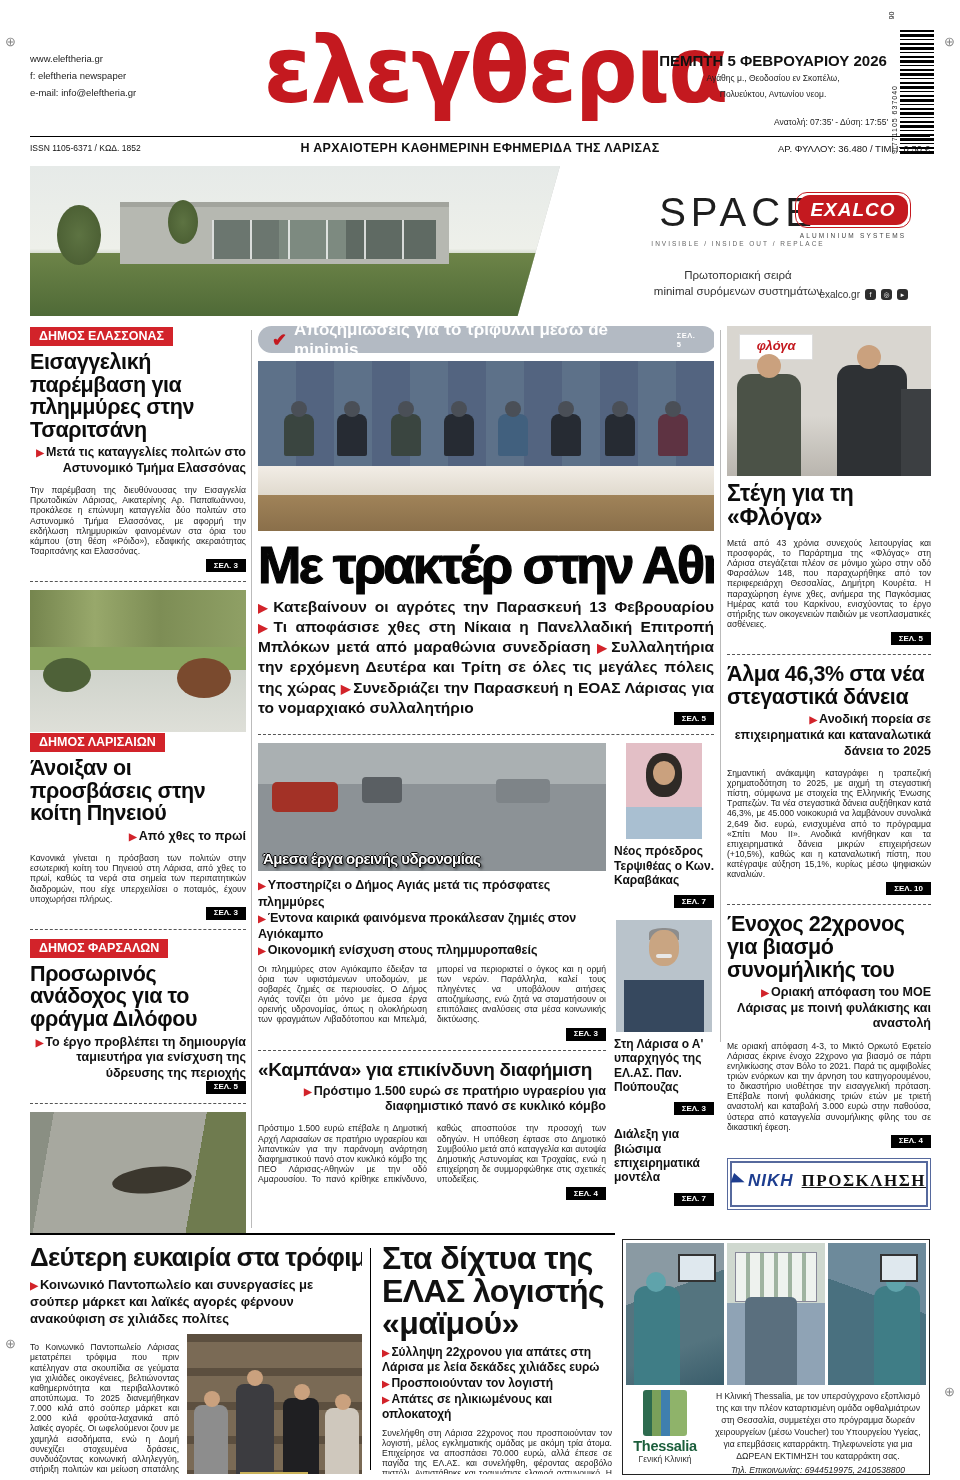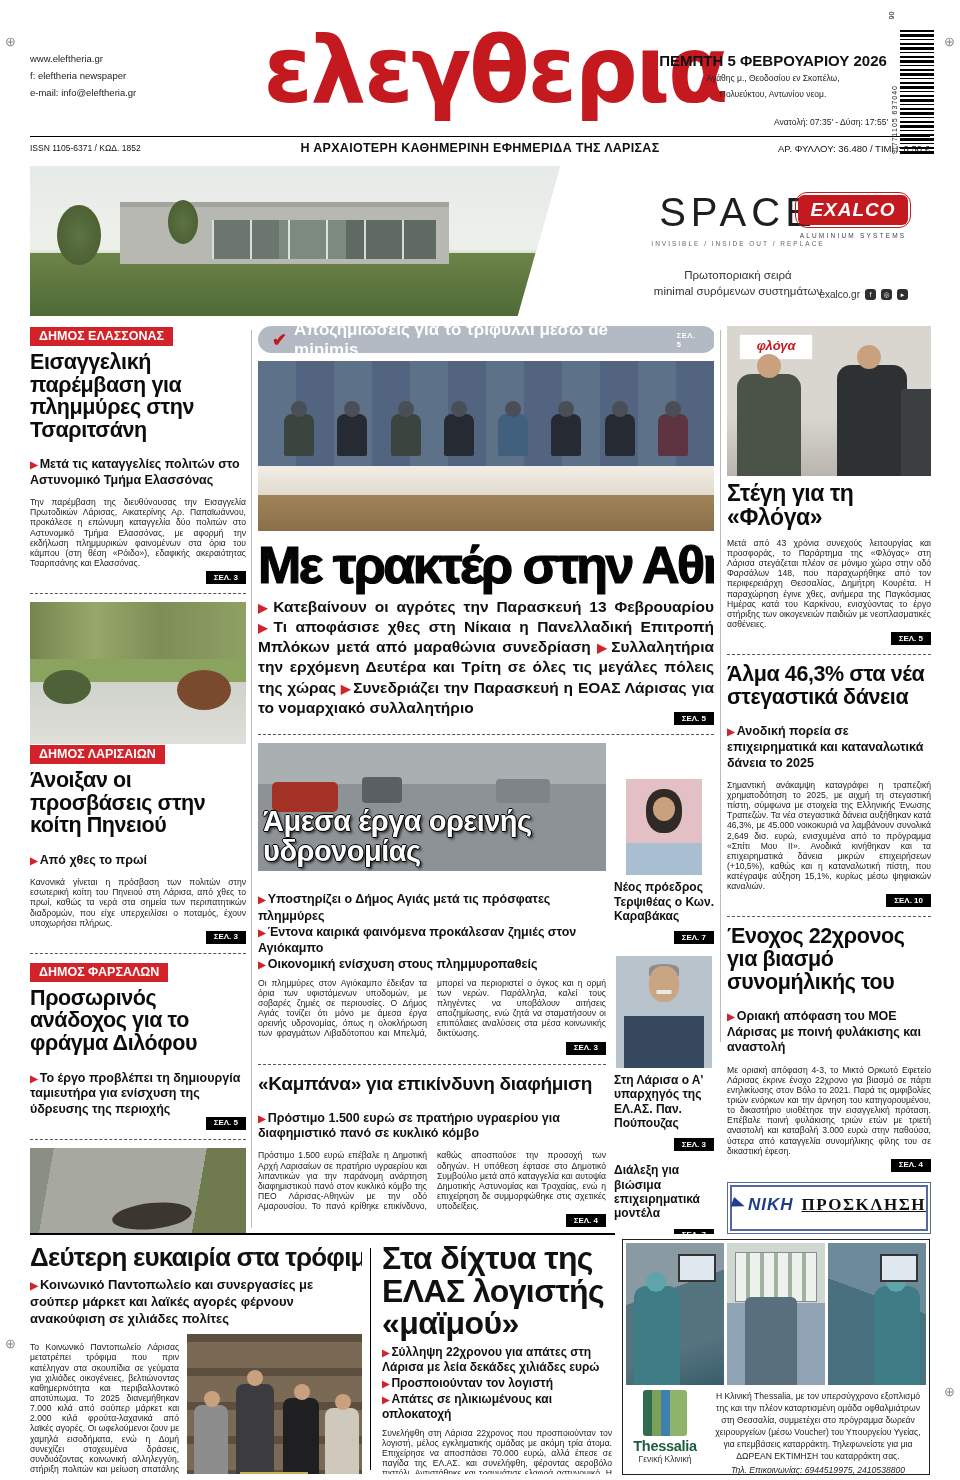--- a/index.html
+++ b/index.html
@@ -34,34 +34,34 @@
   .ad-glass{position:absolute;left:28%;top:22%;right:4%;bottom:8%;
             background:repeating-linear-gradient(90deg,rgba(255,255,255,.75) 0 2px,transparent 2px 38px),
                        linear-gradient(90deg,#6b766f 0 30%,#7d8a80 30% 60%,#5f6a63 60%);}
   .ad-tree{position:absolute;width:44px;height:60px;border-radius:50%;background:radial-gradient(#5d7342,#46592f);}
   .ad-space{position:absolute;left:588px;top:24px;width:240px;text-align:center;
             font-size:40px;letter-spacing:5px;color:#1e1e1e;font-family:"Liberation Sans",sans-serif;}
   .ad-space-sub{position:absolute;left:588px;top:74px;width:240px;text-align:center;font-size:6.5px;letter-spacing:2px;color:#666;}
   .ad-tag{position:absolute;left:588px;top:102px;width:240px;text-align:center;font-size:11.5px;color:#333;line-height:1.35;}
   .exalco-wrap{position:absolute;right:14px;top:26px;width:126px;text-align:center;}
   .exalco{display:inline-block;border:1px solid #c4191f;border-radius:12px;padding:2px;}
-  .exalco-in{background:#c4191f;border-radius:6px;color:#fff;font-weight:700;font-style:italic;
+  .exalco-in{background:#c4191f;border-radius:12px;color:#fff;font-weight:700;font-style:italic;
              font-size:19px;padding:4px 12px;letter-spacing:1px;}
   .exalco-sub{font-size:6.5px;letter-spacing:2.2px;color:#444;margin-top:4px;}
   .ad-site{position:absolute;right:22px;bottom:16px;font-size:10px;color:#333;display:flex;align-items:center;gap:5px;}
   .soc{width:11px;height:11px;border-radius:3px;background:#2e2e2e;color:#fff;font-size:7px;line-height:11px;text-align:center;}
   
   .vdiv{position:absolute;width:1px;background:#bbb;}
   .col-left{position:absolute;left:30px;top:326px;width:216px;height:908px;overflow:hidden;}
   .col-center{position:absolute;left:258px;top:326px;width:456px;height:908px;overflow:hidden;}
   .col-right{position:absolute;left:727px;top:326px;width:204px;height:910px;overflow:hidden;}
   .kicker{display:inline-block;background:#d2232a;color:#fff;font-weight:700;font-size:12.5px;
           padding:2px 9px 3px;position:relative;z-index:3;}
   .hl{font-size:21.5px;font-weight:700;line-height:1.05;letter-spacing:-0.4px;margin:5px 0 4px;color:#0c0c0c;}
-  .sub{font-size:12.5px;font-weight:700;line-height:1.25;margin:16px 0 5px;color:#111;}
+  .sub{font-size:12.5px;font-weight:700;line-height:1.25;margin:3px 0 5px;color:#111;text-align:right;}
   .arr{color:#d2232a;font-size:0.8em;margin-right:2px;}
   .bodytxt{font-size:8.6px;line-height:1.18;text-align:justify;color:#1a1a1a;}
   .cols2{column-count:2;column-gap:10px;}
   .pg{display:inline-block;background:#000;color:#fff;font-size:8px;font-weight:700;padding:1.5px 8px 2.5px;}
   .pgrow{text-align:right;margin-top:-11px;position:relative;z-index:2;}
   .dsep{border-top:1px dashed #555;margin:9px 0 8px;}
   .ph{position:relative;overflow:hidden;background:#ccc;}
   
   .p-park{width:216px;height:142px;}
   .pk-trees{position:absolute;left:0;right:0;top:0;height:46%;background:linear-gradient(90deg,#75854e,#98a86b 30%,#7d8d55 60%,#8fa065);}
@@ -78,21 +78,21 @@
   .mt-floor{position:absolute;left:0;right:0;bottom:0;height:21%;background:linear-gradient(180deg,#a08359,#8a6f4a);}
   .people{position:absolute;left:0;right:0;top:31%;display:flex;justify-content:space-around;padding:0 14px;}
   .mp{width:30px;height:42px;background:#262b33;border-radius:8px 8px 2px 2px;position:relative;}
   .mp::before{content:"";position:absolute;top:-13px;left:7px;width:16px;height:16px;border-radius:50%;background:#46engage;}
   .mp::before{background:#4a4f57;}
   .mp.b{background:#41607e;} .mp.m{background:#5e3342;} .mp.g{background:#3a4540;}
   .p-rain{width:348px;height:128px;background:linear-gradient(180deg,#aab0b2 0 32%,#8c9296 32%);}
   .rn-c1{position:absolute;left:4%;top:30%;width:66px;height:30px;border-radius:5px;background:#a33126;}
   .rn-c2{position:absolute;left:30%;top:26%;width:40px;height:26px;border-radius:4px;background:#5a5f63;}
   .rn-c3{position:absolute;right:16%;top:28%;width:54px;height:24px;border-radius:4px;background:#7e8488;}
-  .hydro-title{position:absolute;left:5px;right:5px;bottom:5px;font-size:29px;font-weight:700;color:#fff;line-height:1.02;
+  .hydro-title{position:absolute;left:5px;right:5px;bottom:5px;font-size:15px;font-weight:700;color:#fff;line-height:1.02;
       letter-spacing:-0.5px;text-shadow:1px 0 #000,-1px 0 #000,0 1px #000,0 -1px #000,2px 2px 3px rgba(0,0,0,.8);}
   .hbul{font-size:12.5px;font-weight:700;line-height:1.3;}
   .p-hand{width:204px;height:150px;background:linear-gradient(180deg,#d9d6d0 0 60%,#b9b5ae);}
   .hs-sign{position:absolute;left:6%;top:5%;width:72px;height:24px;background:#fff;border:1px solid #ddd;
            color:#c4191f;font-style:italic;font-weight:700;font-size:13px;text-align:center;line-height:22px;}
   .hs-f1{position:absolute;left:5%;bottom:0;width:64px;height:68%;background:#4b5247;border-radius:14px 14px 0 0;}
   .hs-f1::before,.hs-f2::before{content:"";position:absolute;top:-20px;left:20px;width:24px;height:24px;border-radius:50%;background:#caa17e;}
   .hs-f2{position:absolute;right:12%;bottom:0;width:70px;height:74%;background:#2e3134;border-radius:14px 14px 0 0;}
   .hs-f3{position:absolute;right:0;bottom:0;width:30px;height:58%;background:#3c3f42;}
   .portrait{margin:0 auto 5px;position:relative;overflow:hidden;}
@@ -118,21 +118,21 @@
   
   .pill{display:flex;align-items:center;gap:7px;height:27px;border-radius:14px;background:#b3bac3;
         color:#fff;font-weight:700;font-size:17px;padding:0 14px;width:430px;}
   .pill .chk{color:#c4191f;font-size:18px;}
   .pill .pillpg{margin-left:auto;font-size:7.5px;letter-spacing:0.5px;}
   .main-hl{font-size:52px;font-weight:700;letter-spacing:-2.5px;line-height:1;margin:8px 0 6px;color:#050505;
            -webkit-text-stroke:1.2px #050505;white-space:nowrap;}
   .deck{font-size:15.5px;font-weight:700;line-height:1.3;text-align:justify;margin:0;}
   .center-row{display:flex;gap:8px;margin-top:4px;}
   .center-main{width:348px;}
-  .center-side{width:100px;margin-top:36px;}
+  .center-side{width:100px;}
   .hl2{font-size:19px;font-weight:700;letter-spacing:-0.3px;margin:2px 0 3px;white-space:nowrap;}
   
   .niki{margin-top:10px;border:1px solid #56699d;padding:2px;}
   .niki-in{border:2px solid #56699d;padding:8px 7px;text-align:center;}
   .niki-head{display:flex;align-items:center;justify-content:center;gap:8px;margin-bottom:6px;}
   .niki-logo{font-size:17px;font-weight:700;font-style:italic;color:#1d3d8f;letter-spacing:1px;position:relative;padding-left:16px;}
   .niki-logo::before{content:"";position:absolute;left:0;top:4px;border-left:13px solid #1d3d8f;
                      border-top:5px solid transparent;border-bottom:5px solid transparent;transform:rotate(20deg);}
   .niki-title{font-family:"Liberation Serif",serif;font-size:17px;font-weight:700;text-decoration:underline;letter-spacing:1.5px;}
   
@@ -314,21 +314,21 @@
     <div class="center-row">
       <div class="center-main">
 
         <div>
           <div class="ph p-rain">
             <div class="rn-c1"></div>
             <div class="rn-c2"></div>
             <div class="rn-c3"></div>
             <div class="hydro-title">Άμεσα έργα ορεινής υδρονομίας</div>
           </div>
-          <div style="margin-top:20px;">
+          <div style="margin-top:6px;">
             <div class="hbul"><span class="arr">▶</span><span>Υποστηρίζει ο Δήμος Αγιάς μετά τις πρόσφατες πλημμύρες</span></div>
             <div class="hbul"><span class="arr">▶</span><span>Έντονα καιρικά φαινόμενα προκάλεσαν ζημιές στον Αγιόκαμπο</span></div>
             <div class="hbul"><span class="arr">▶</span><span>Οικονομική ενίσχυση στους πλημμυροπαθείς</span></div>
           </div>
           <p class="bodytxt cols2" style="margin-top:5px;">Οι πλημμύρες στον Αγιόκαμπο έδειξαν τα όρια των υφιστάμενων υποδομών, με σοβαρές ζημιές σε περιουσίες. Ο Δήμος Αγιάς τονίζει ότι μόνο με άμεσα έργα ορεινής υδρονομίας, όπως η ολοκλήρωση των φραγμάτων Λιβαδότοπου και Μπελμά, μπορεί να περιοριστεί ο όγκος και η ορμή των νερών. Παράλληλα, καλεί τους πληγέντες να υποβάλουν αιτήσεις αποζημίωσης, ενώ ζητά να σταματήσουν οι επιπόλαιες αναλύσεις στα μέσα κοινωνικής δικτύωσης.</p>
           <div class="pgrow"><span class="pg">ΣΕΛ. 3</span></div>
         </div>
         <div class="dsep"></div>
 
         <div>

